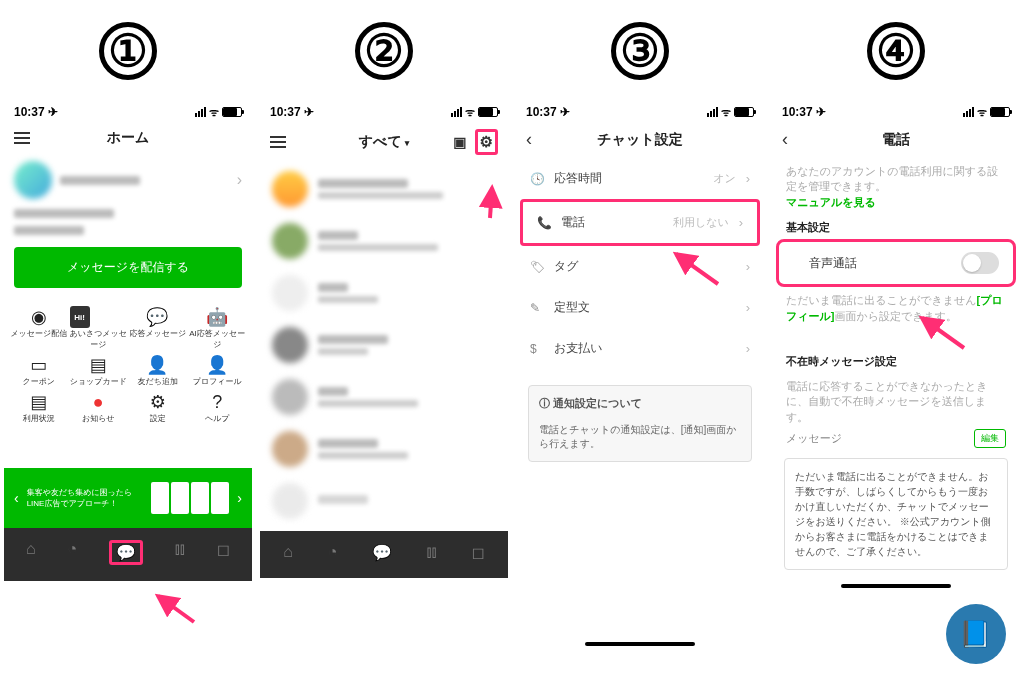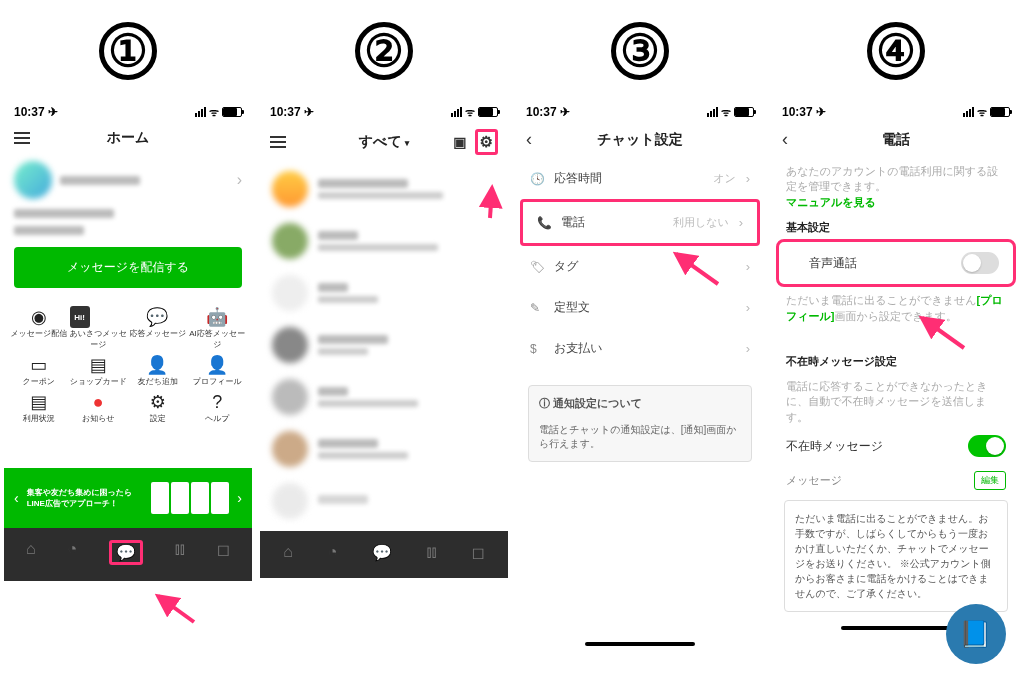--- a/index.html
+++ b/index.html
@@ -171,21 +171,21 @@
             <div class="ic">⚙</div>
             <div>設定</div>
           </div>
         <div class="gcell">
             <div class="ic">?</div>
             <div>ヘルプ</div>
           </div>
       </div>
       <div class="banner">
         <span class="bchev">‹</span>
-        <span style="flex:1;white-space:pre-line;font-weight:700">集客や友だち集めに困ったら
+        <span style="flex:1;white-space:pre-line;font-weight:400">集客や友だち集めに困ったら
 LINE広告でアプローチ！</span>
         <span class="imgs">
             <i></i>
             <i></i>
             <i></i>
             <i></i>
           </span>
         <span class="bchev">›</span>
       </div>
       <div class="tabbar">
@@ -410,26 +410,20 @@
           <span class="toggle">
               <i></i>
             </span>
         </div>
       </div>
       <div class="sub">
         <span>ただいま電話に出ることができません</span><span class="grn">[プロフィール]</span><span>画面から設定できます。</span>
       </div>
       <div class="sect" style="margin-top:20px">不在時メッセージ設定</div>
       <div class="sub">電話に応答することができなかったときに、自動で不在時メッセージを送信します。</div>
-      <div class="trow">
-        <span>不在時メッセージ</span>
-        <span class="toggle on">
-            <i></i>
-          </span>
-      </div>
       <div class="trow" style="padding-top:4px;padding-bottom:4px">
         <span style="font-size:11px;color:#888">メッセージ</span>
         <span class="edit-btn">編集</span>
       </div>
       <div class="msg-box">ただいま電話に出ることができません。お手数ですが、しばらくしてからもう一度おかけ直しいただくか、チャットでメッセージをお送りください。 ※公式アカウント側からお客さまに電話をかけることはできませんので、ご了承ください。</div>
       <div class="home-ind" style="margin-top:14px"></div>
     </div>
     <svg class="arr" style="left:146px;top:314px" width="60" height="40">
         <defs>
           <marker id="ah4" markerWidth="6" markerHeight="6" refX="5" refY="3" orient="auto">

